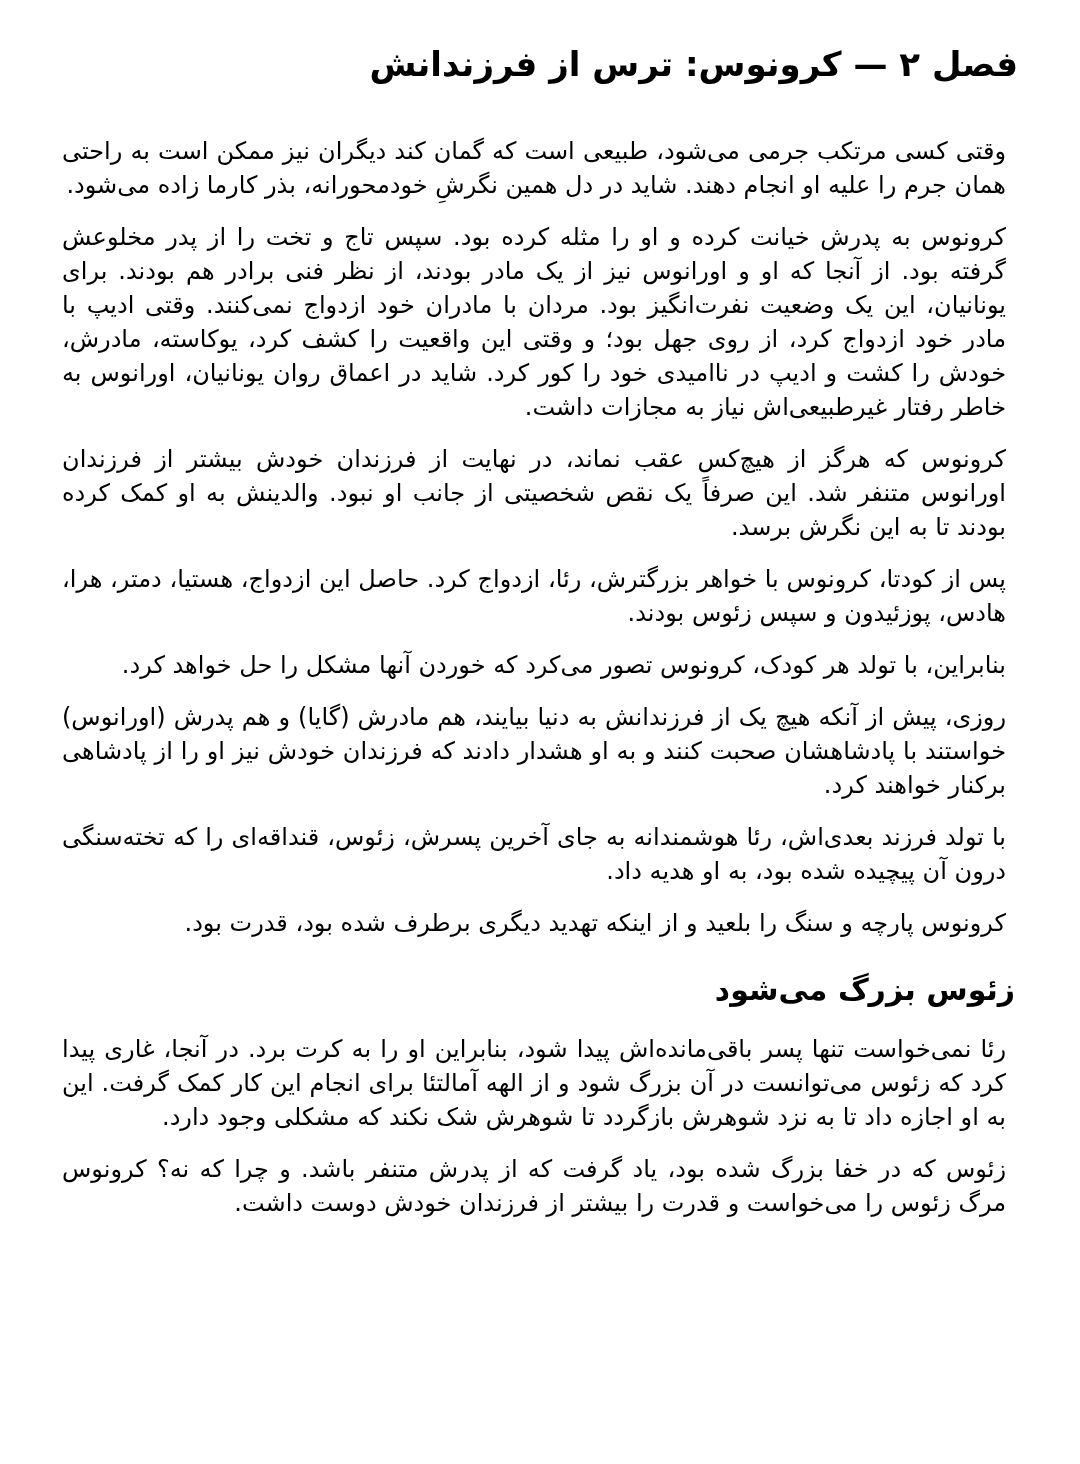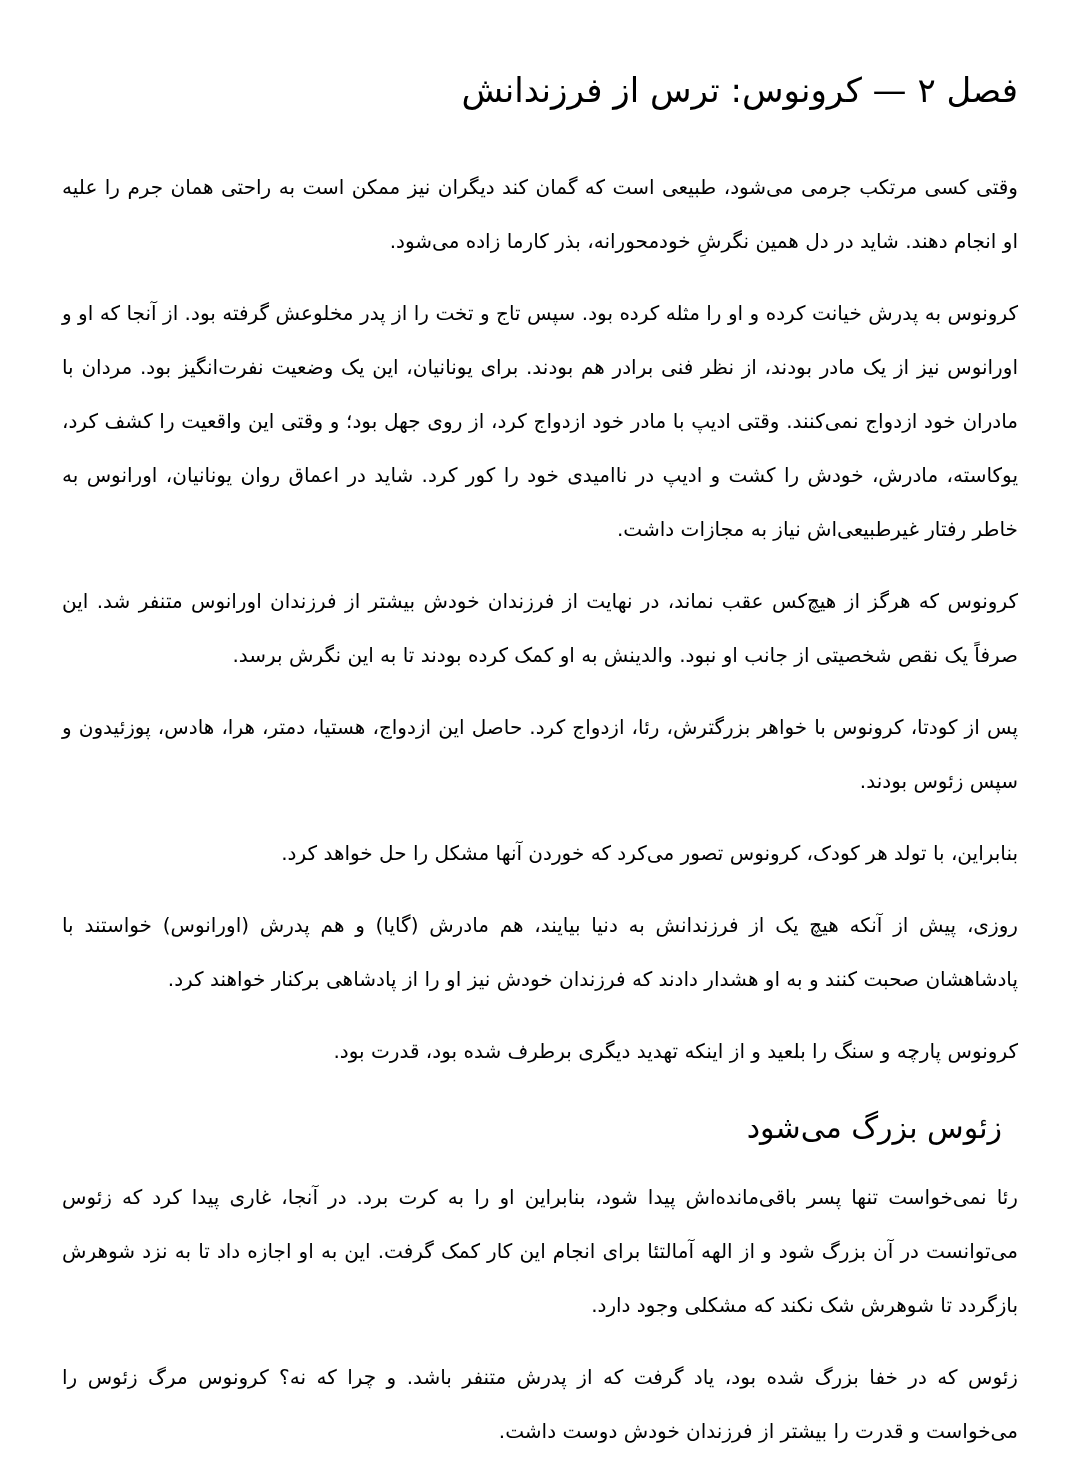--- a/index.html
+++ b/index.html
@@ -15,54 +15,55 @@
   }
   .page {
     direction: rtl;
     width: 1080px;
     min-height: 1464px;
     padding: 30px 62px 40px 62px;
     background: #ffffff;
   }
   .chapter-title {
     font-size: 34px;
-    font-weight: normal;
+    font-weight: bold;
     text-align: right;
     line-height: 1.35;
-    margin: 38px 0 46px 0;
+    margin: 12px 0 46px 0;
     letter-spacing: 0;
   }
   .body-para {
-    font-size: 20px;
-    line-height: 54px;
+    font-size: 24px;
+    line-height: 34px;
     text-align: justify;
     text-align-last: right;
-    margin: 0 0 18px 0;
+    margin: 0 12px 18px 0;
   }
   .section-heading {
     font-size: 30px;
-    font-weight: normal;
+    font-weight: bold;
     text-align: right;
     line-height: 1.35;
-    margin: 30px 16px 22px 0;
+    margin: 30px 3px 22px 0;
   }
 </style>
 </head>
 <body>
 
 <div class="page">
 
   <h1 class="chapter-title">فصل ۲ — کرونوس: ترس از فرزندانش</h1>
 
   <p class="body-para">وقتی کسی مرتکب جرمی می‌شود، طبیعی است که گمان کند دیگران نیز ممکن است به راحتی همان جرم را علیه او انجام دهند. شاید در دل همین نگرشِ خودمحورانه، بذر کارما زاده می‌شود.</p>
   <p class="body-para">کرونوس به پدرش خیانت کرده و او را مثله کرده بود. سپس تاج و تخت را از پدر مخلوعش گرفته بود. از آنجا که او و اورانوس نیز از یک مادر بودند، از نظر فنی برادر هم بودند. برای یونانیان، این یک وضعیت نفرت‌انگیز بود. مردان با مادران خود ازدواج نمی‌کنند. وقتی ادیپ با مادر خود ازدواج کرد، از روی جهل بود؛ و وقتی این واقعیت را کشف کرد، یوکاسته، مادرش، خودش را کشت و ادیپ در ناامیدی خود را کور کرد. شاید در اعماق روان یونانیان، اورانوس به خاطر رفتار غیرطبیعی‌اش نیاز به مجازات داشت.</p>
   <p class="body-para">کرونوس که هرگز از هیچ‌کس عقب نماند، در نهایت از فرزندان خودش بیشتر از فرزندان اورانوس متنفر شد. این صرفاً یک نقص شخصیتی از جانب او نبود. والدینش به او کمک کرده بودند تا به این نگرش برسد.</p>
   <p class="body-para">پس از کودتا، کرونوس با خواهر بزرگترش، رئا، ازدواج کرد. حاصل این ازدواج، هستیا، دمتر، هرا، هادس، پوزئیدون و سپس زئوس بودند.</p>
   <p class="body-para">بنابراین، با تولد هر کودک، کرونوس تصور می‌کرد که خوردن آنها مشکل را حل خواهد کرد.</p>
   <p class="body-para">روزی، پیش از آنکه هیچ یک از فرزندانش به دنیا بیایند، هم مادرش (گایا) و هم پدرش (اورانوس) خواستند با پادشاهشان صحبت کنند و به او هشدار دادند که فرزندان خودش نیز او را از پادشاهی برکنار خواهند کرد.</p>
+  <p class="body-para">با تولد فرزند بعدی‌اش، رئا هوشمندانه به جای آخرین پسرش، زئوس، قنداقه‌ای را که تخته‌سنگی درون آن پیچیده شده بود، به او هدیه داد.</p>
   <p class="body-para">کرونوس پارچه و سنگ را بلعید و از اینکه تهدید دیگری برطرف شده بود، قدرت بود.</p>
 
   <h2 class="section-heading">زئوس بزرگ می‌شود</h2>
 
   <p class="body-para">رئا نمی‌خواست تنها پسر باقی‌مانده‌اش پیدا شود، بنابراین او را به کرت برد. در آنجا، غاری پیدا کرد که زئوس می‌توانست در آن بزرگ شود و از الهه آمالتئا برای انجام این کار کمک گرفت. این به او اجازه داد تا به نزد شوهرش بازگردد تا شوهرش شک نکند که مشکلی وجود دارد.</p>
   <p class="body-para">زئوس که در خفا بزرگ شده بود، یاد گرفت که از پدرش متنفر باشد. و چرا که نه؟ کرونوس مرگ زئوس را می‌خواست و قدرت را بیشتر از فرزندان خودش دوست داشت.</p>
 
 </div>
 
 </body></html>

